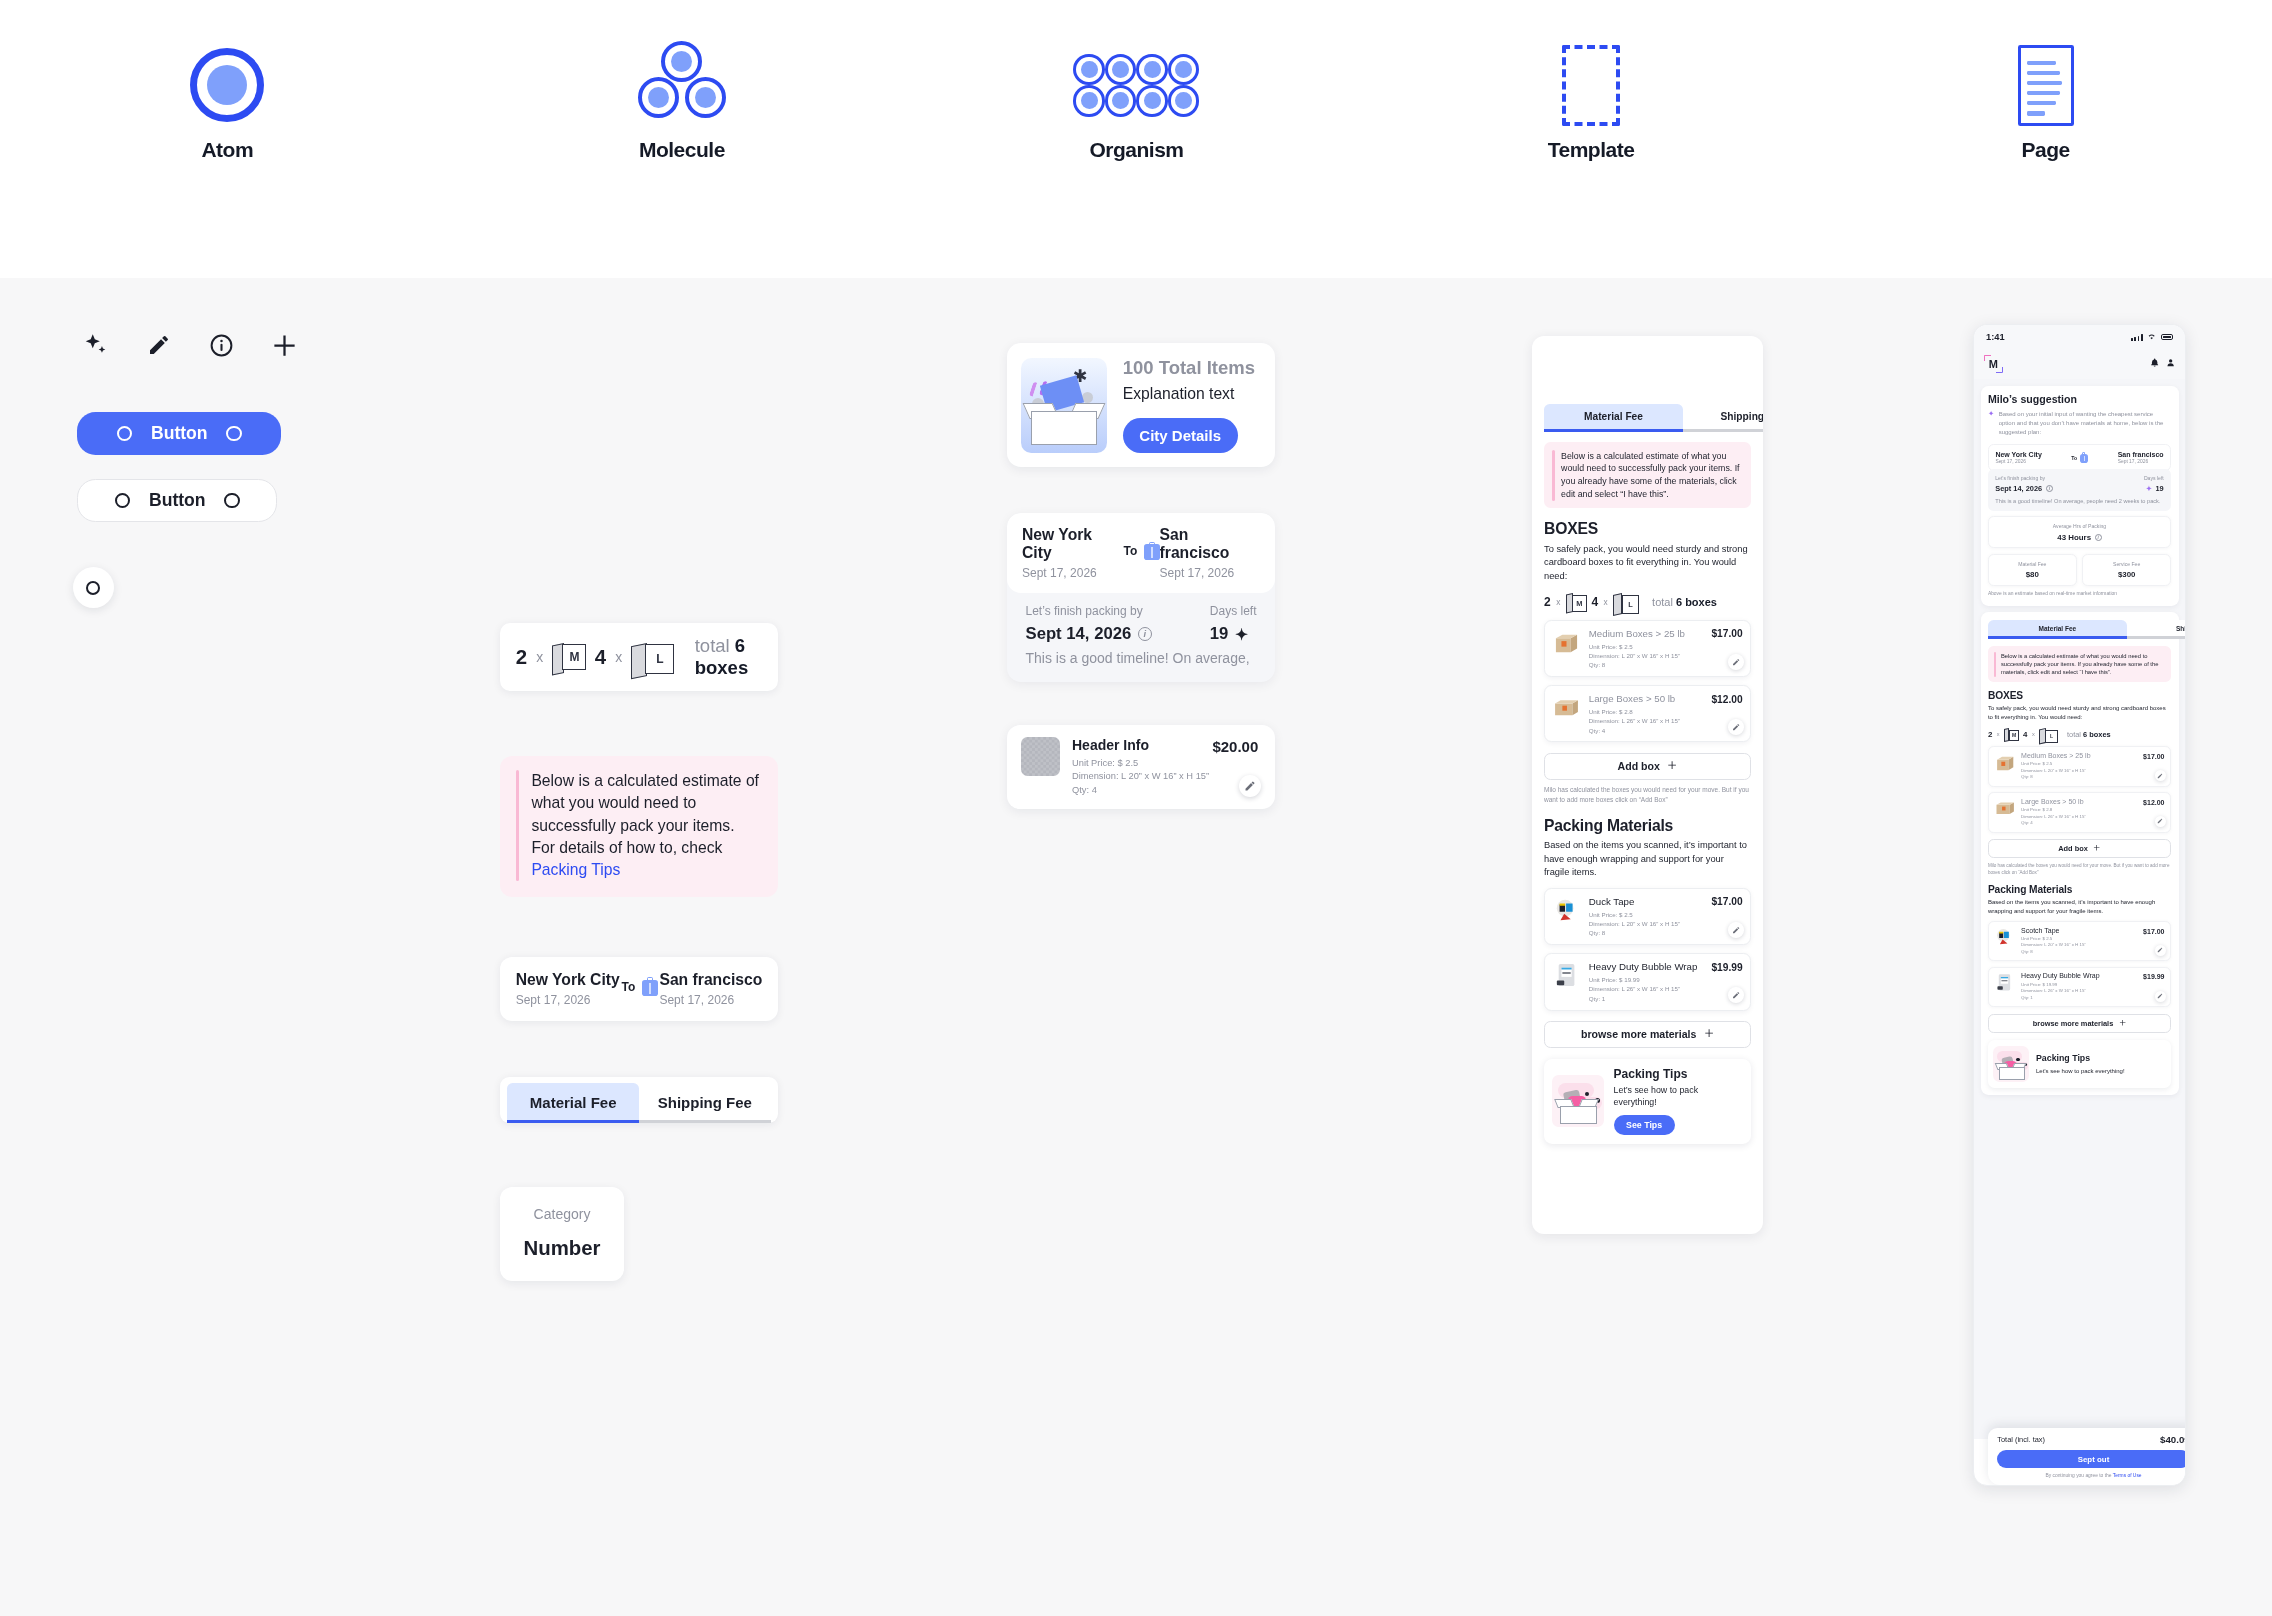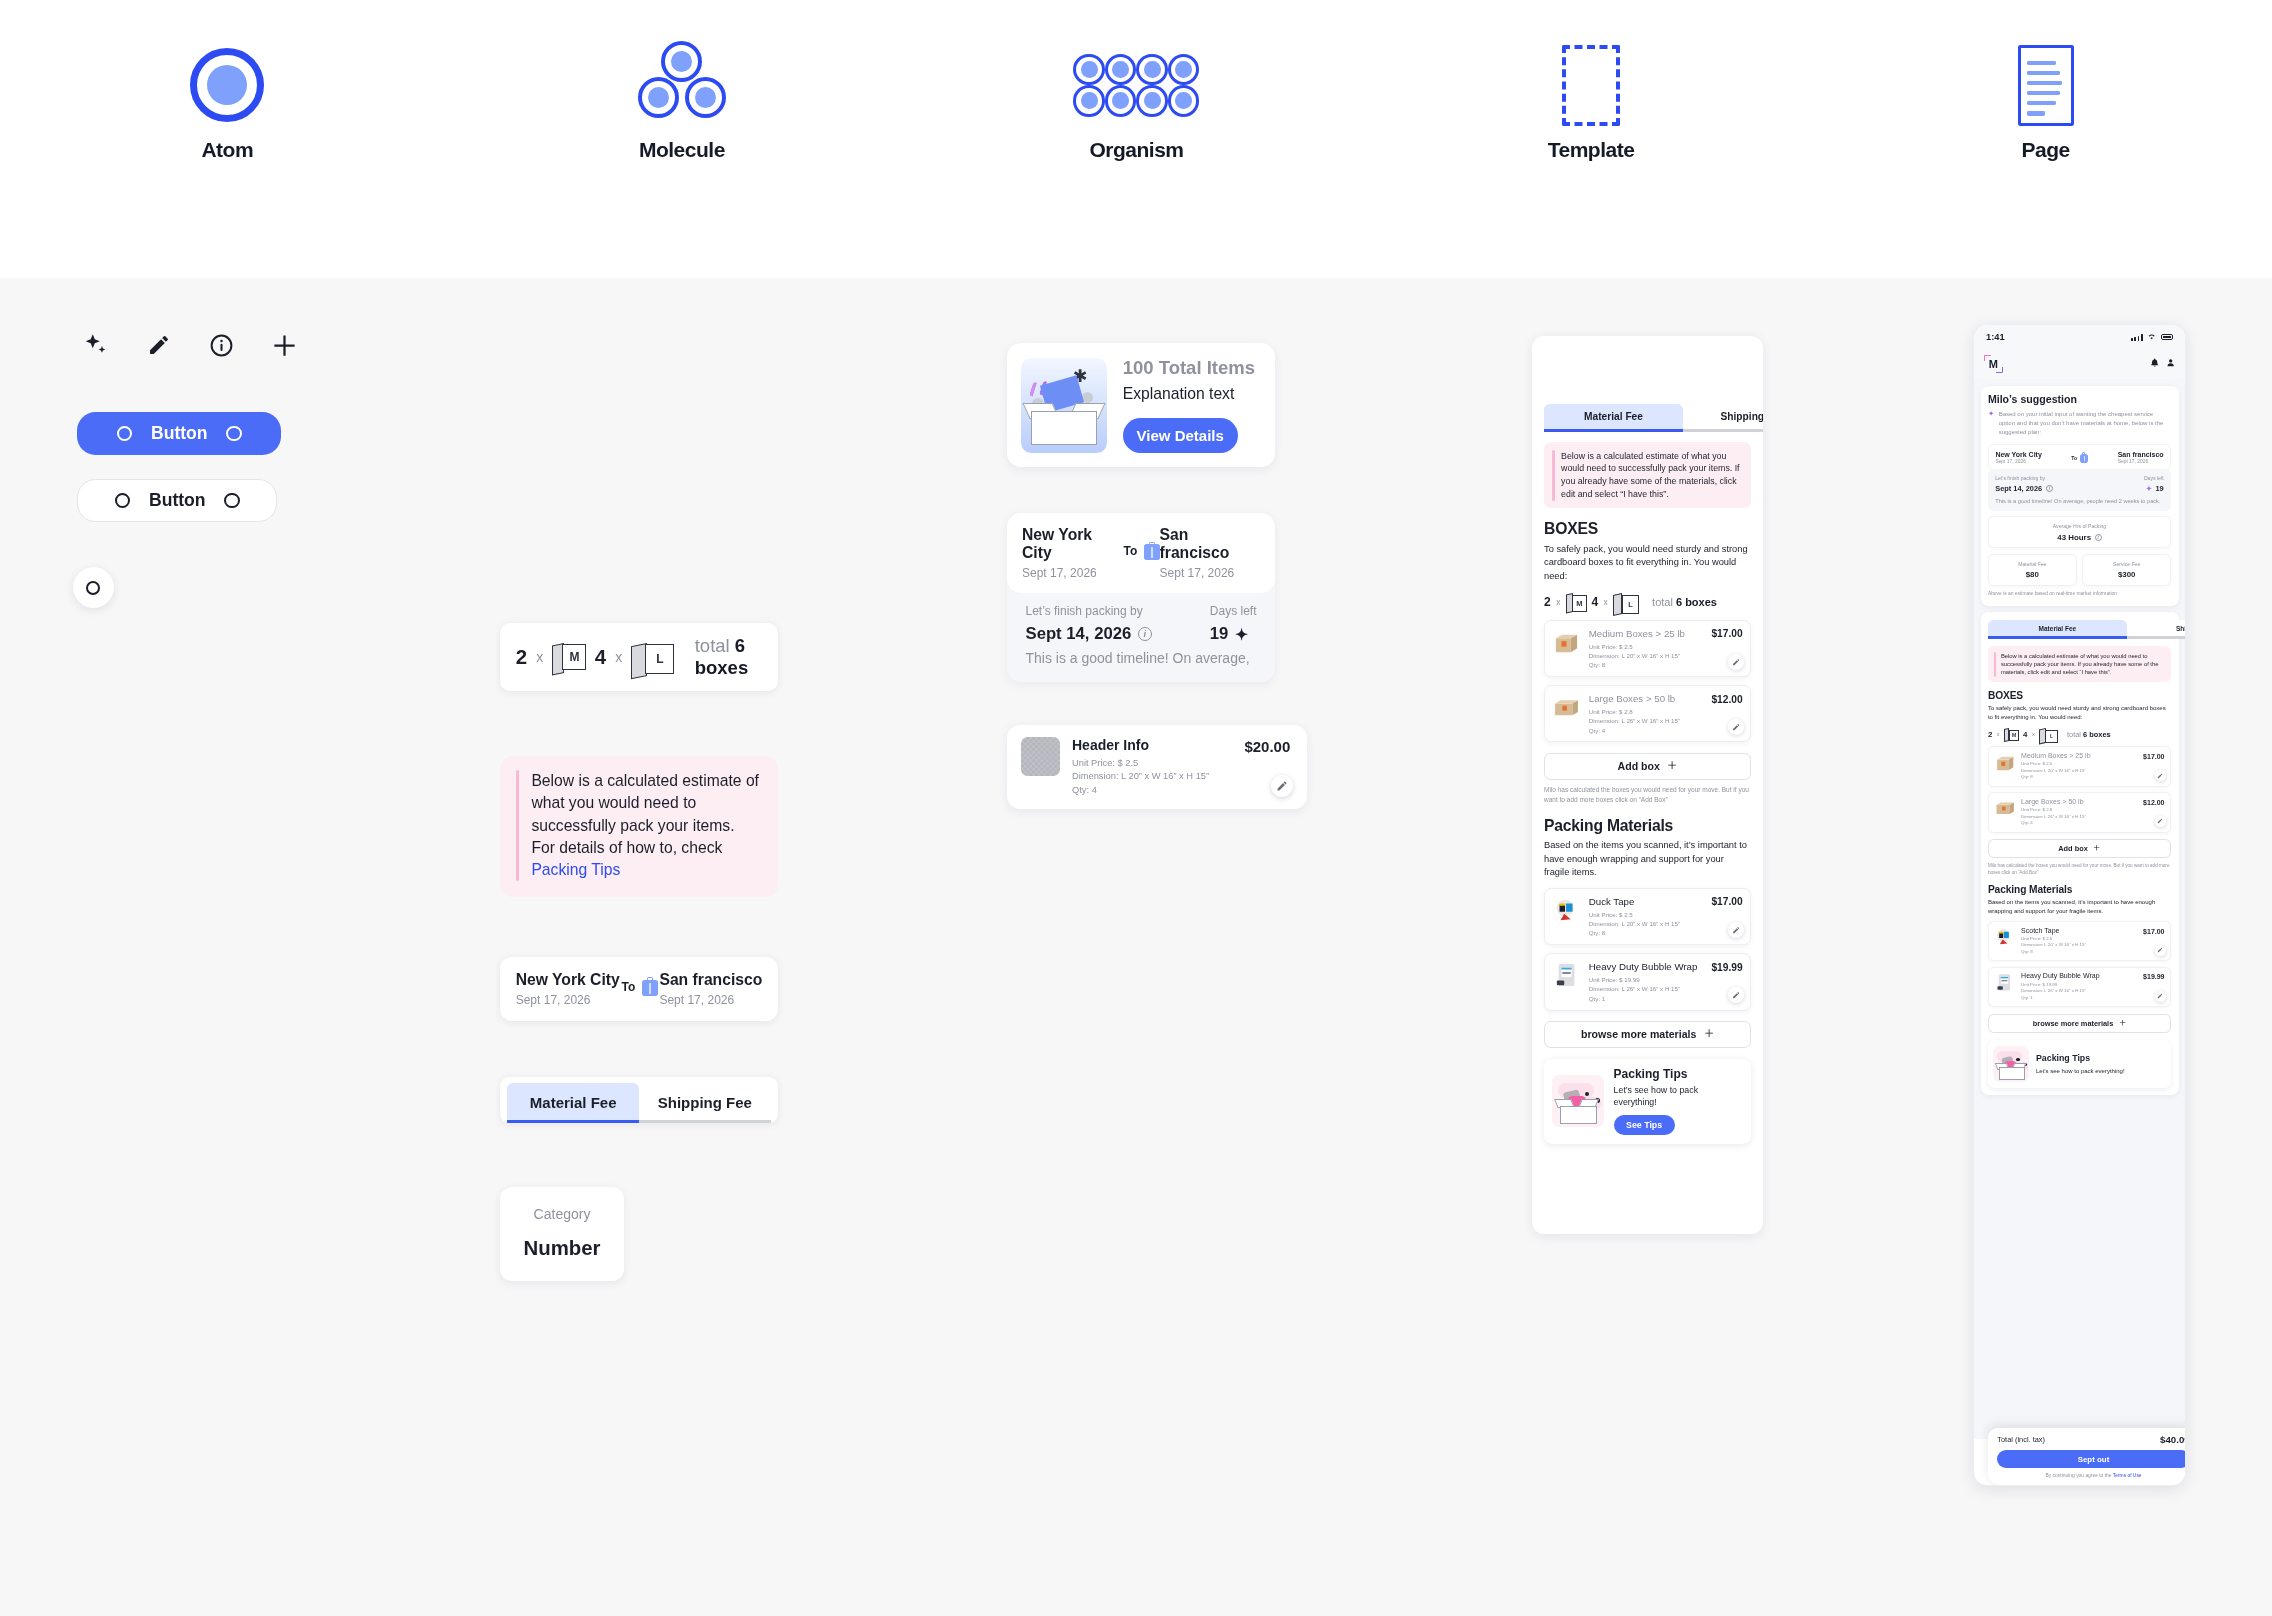--- a/index.html
+++ b/index.html
@@ -215,21 +215,21 @@
   .tl-lbl { font-size: 12px; color: #8f929e; }
   .tl-val { font-size: 16.7px; font-weight: 700; display:flex; align-items:center; gap: 6.5px; margin-top: 6.5px; }
   .tl-note { font-size: 14px; color: #8f929e; margin-top: 6px; }
   .info-ic { width: 14px; height: 14px; border-radius: 50%; border: 1.4px solid #8f929e; color:#8f929e;
     font-size: 9.3px; font-weight: 700; display:flex; align-items:center; justify-content:center; font-style: italic; }
 
   .sparkle { color: #1c1f2a; font-size: 15.7px; line-height: 1; }
   .sparkle.purple { color: #9b6ef3; }
 
   .header-info-card {
-    width: 300px; margin-top: 43px; background: #fff; border-radius: 13px;
+    width: 268px; margin-top: 43px; background: #fff; border-radius: 13px;
     padding: 12px 14px; display: flex; gap: 12px; align-items: flex-start;
     box-shadow: 0 2.3px 10.2px rgba(20,25,50,.07); position: relative;
   }
   .thumb-ph { width: 39px; height: 39px; border-radius: 6.5px; flex: none;
     background: repeating-conic-gradient(#bfc1c7 0% 25%, #b4b6bd 0% 50%) 50% / 5.6px 5.6px; }
   .hi-title { font-size: 14px; font-weight: 600; }
   .hi-meta { font-size: 9.3px; color: #8f929e; margin-top: 3.7px; line-height: 1.45; }
   .hi-price { position:absolute; right: 16.7px; top: 13px; font-size: 15px; font-weight: 700; }
   .pencil-btn { position:absolute; right: 14px; bottom: 12px; width: 22px; height: 22px; border-radius: 50%;
     background:#fff; box-shadow: 0 1.4px 5.6px rgba(20,25,50,.18); display:flex; align-items:center; justify-content:center; }
@@ -563,21 +563,21 @@
           <span class="illus-dot2"></span>
         <span class="illus-env"></span>
         <span class="illus-flapL"></span>
           <span class="illus-flapR"></span>
         <span class="illus-open-box"></span>
       </div>
       <div class="items-right">
         <div class="items-count"><span>100</span>
           <span>Total Items</span></div>
         <div class="items-expl">Explanation text</div>
-        <div class="btn-view">View Details</div>
+        <div class="btn-view">City Details</div>
       </div>
     </div>
 
     <div class="timeline-card">
       <div class="timeline-top">
         <div class="route-side">
           <span class="route-city">New York City</span>
           <span class="route-date">Sept 17, 2026</span>
         </div>
         <div class="route-mid">

